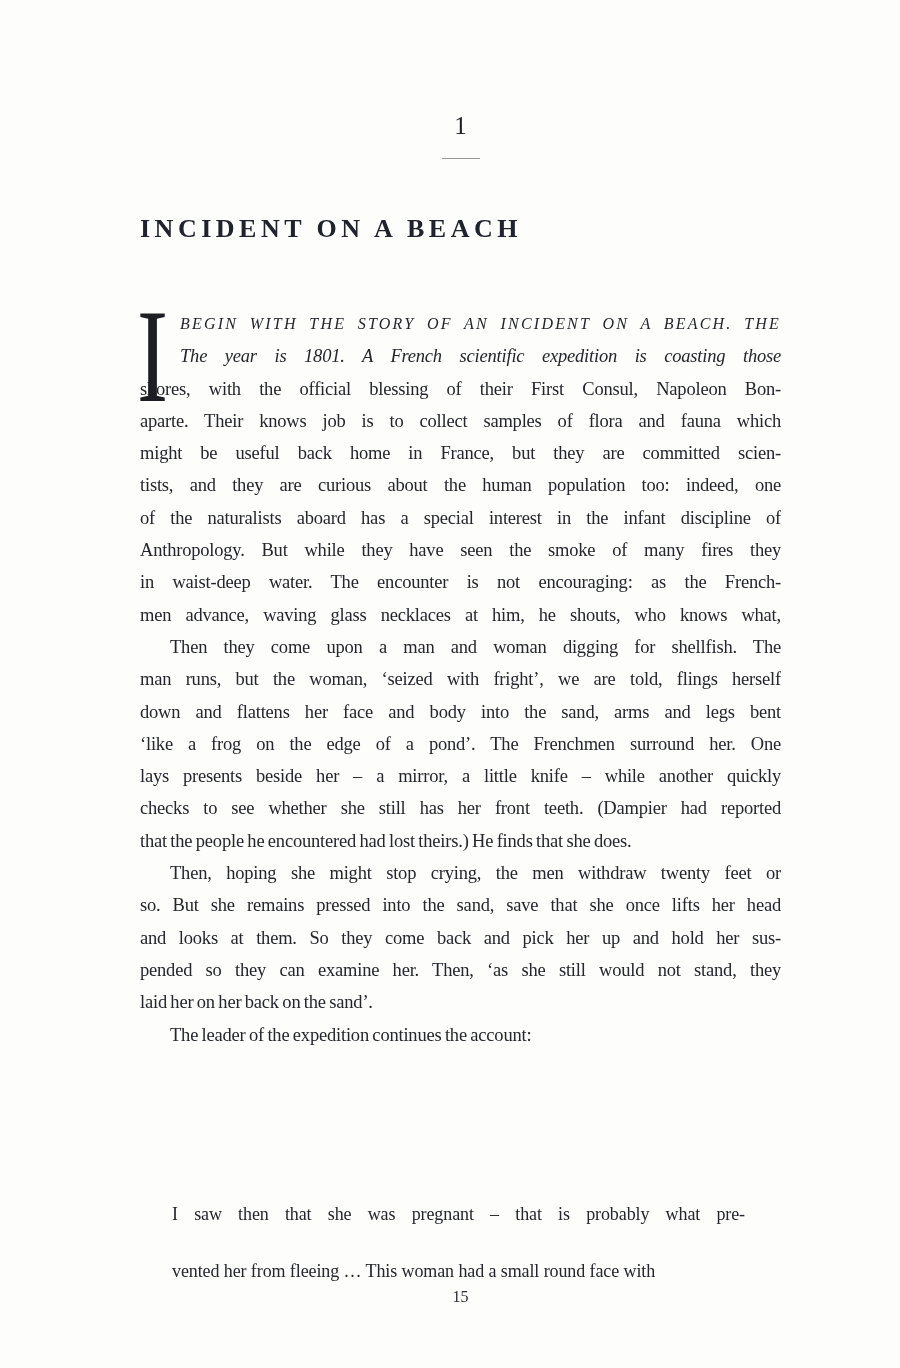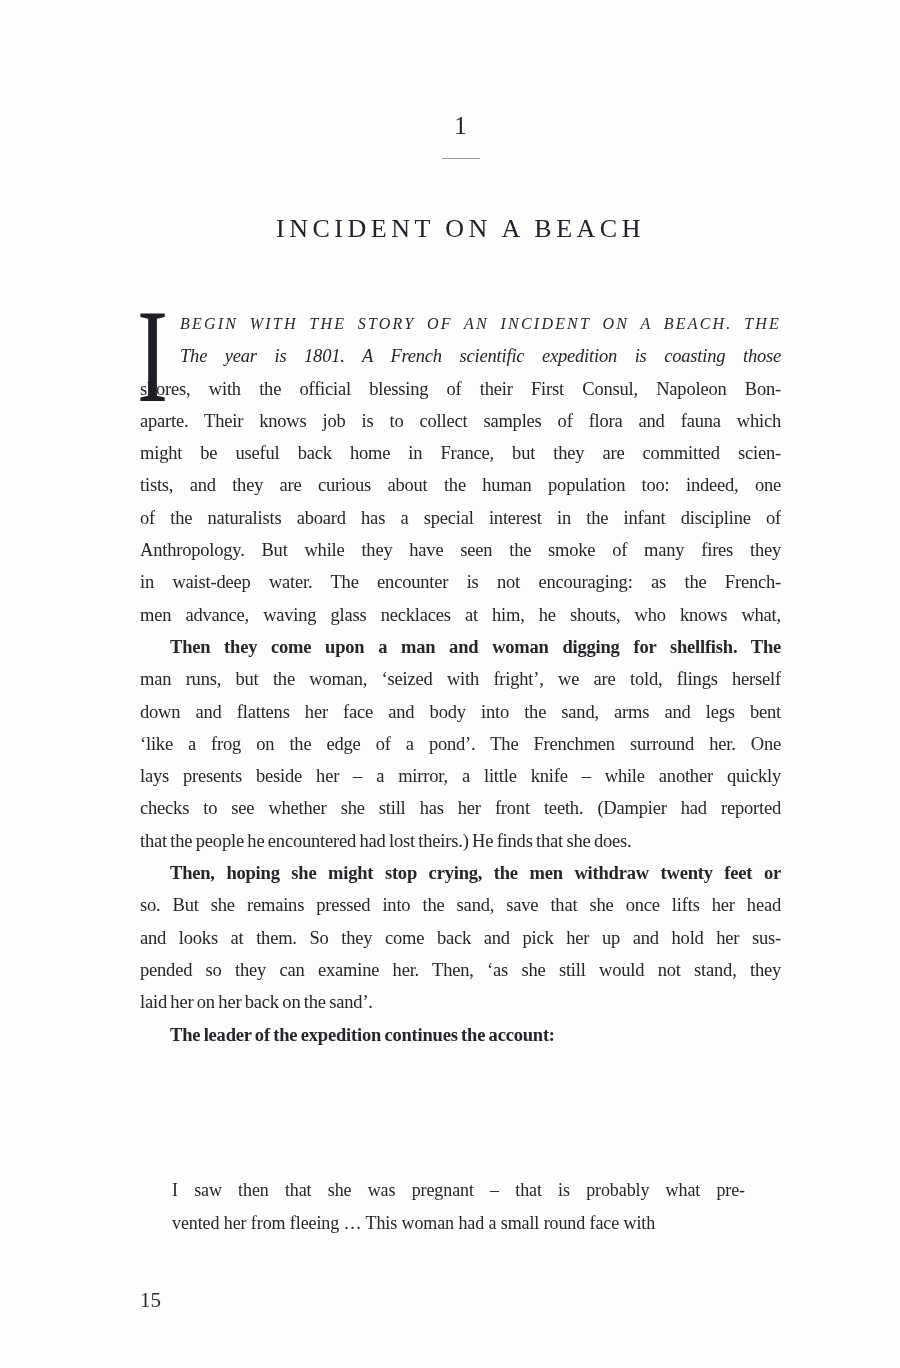--- a/index.html
+++ b/index.html
@@ -19,49 +19,49 @@
     position:absolute;top:112px;left:0;right:0;
     text-align:center;font-size:25px;color:#1f2127;
   }
   .chapter-rule{
     position:absolute;top:158px;left:50%;
     width:38px;height:1px;background:#979797;
     transform:translateX(-50%);
   }
   .chapter-title{
     position:absolute;top:214px;left:0;right:0;
-    text-align:center;font-size:26px;letter-spacing:4.5px;
-    color:#20232b;white-space:nowrap;
+    font-size:26px;letter-spacing:4.5px;
+    color:#20232b;white-space:nowrap;font-weight:bold;
   }
   .body-text{
     position:absolute;top:308px;left:0;right:0;
     font-size:18.5px;line-height:32.3px;
     letter-spacing:-0.2px;word-spacing:-1px;
   }
   .line{
     height:32.3px;overflow:hidden;
     text-align:justify;text-align-last:justify;
   }
   .line.last{text-align-last:left;}
-  .line.indent{text-indent:30px;font-weight:bold;}
+  .line.indent{text-indent:30px;}
   .line.dc{padding-left:40px;font-style:italic;}
   .line.smallcaps{font-size:16px;letter-spacing:2.2px;word-spacing:1px;}
   .dropcap{
     position:absolute;left:-3px;top:-18px;
     font-size:133px;line-height:1;color:#1c1e23;
     transform:scaleX(0.70);transform-origin:left top;
   }
   .blockquote{
     position:absolute;top:1174px;left:32px;right:36px;
     font-size:18px;line-height:33px;letter-spacing:-0.1px;
   }
-  .blockquote .line{height:33px;}
+  .blockquote .line{height:33px;margin-top:24px;}
   .page-number{
     position:absolute;top:1288px;left:0;right:0;
-    font-size:21px;color:#2a2c31;
+    text-align:center;font-size:16px;color:#2a2c31;
   }
 </style>
 </head>
 <body>
 
 <div class="page">
   <div class="content">
 
     <div class="chapter-number">1</div>
 

